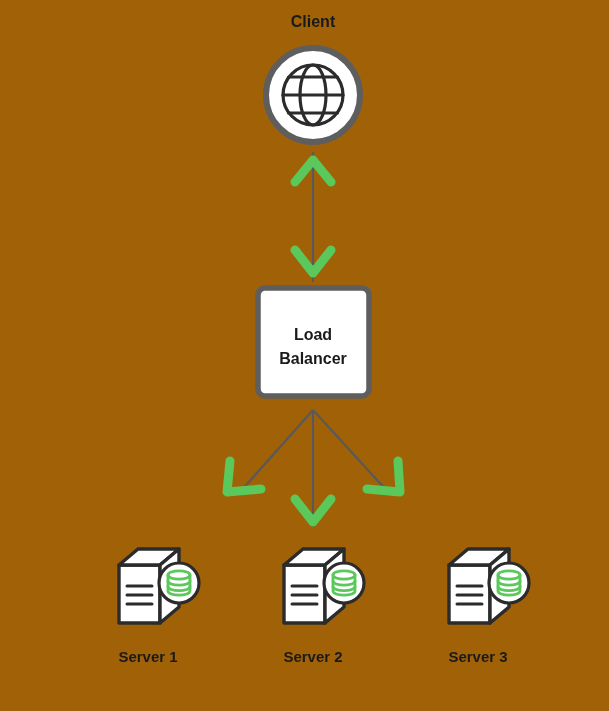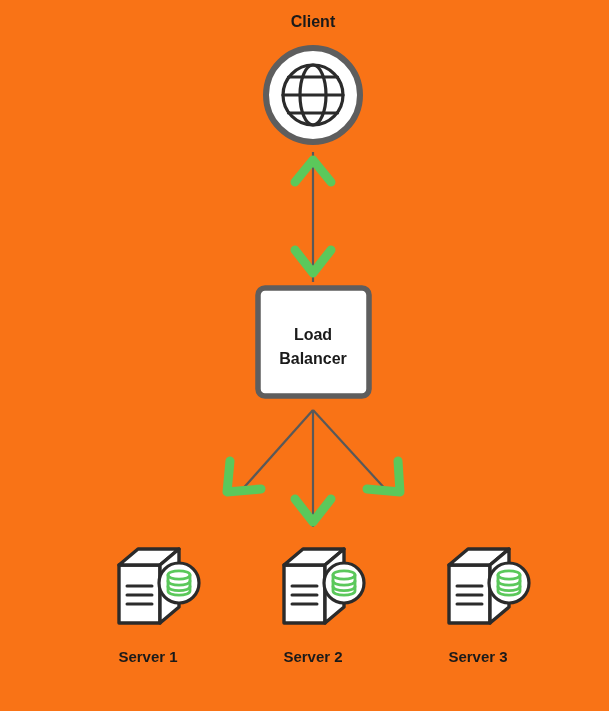--- a/index.html
+++ b/index.html
@@ -7,21 +7,21 @@
     padding: 0;
     background: #ffffff;
   }
   body {
     font-family: "Liberation Sans", sans-serif;
   }
   #canvas {
     position: relative;
     width: 609px;
     height: 711px;
-    background: #f97316;
+    background: #a16207;
     overflow: hidden;
   }
   #diagram-svg {
     position: absolute;
     left: 0;
     top: 0;
     width: 609px;
     height: 711px;
   }
   .node-label {

